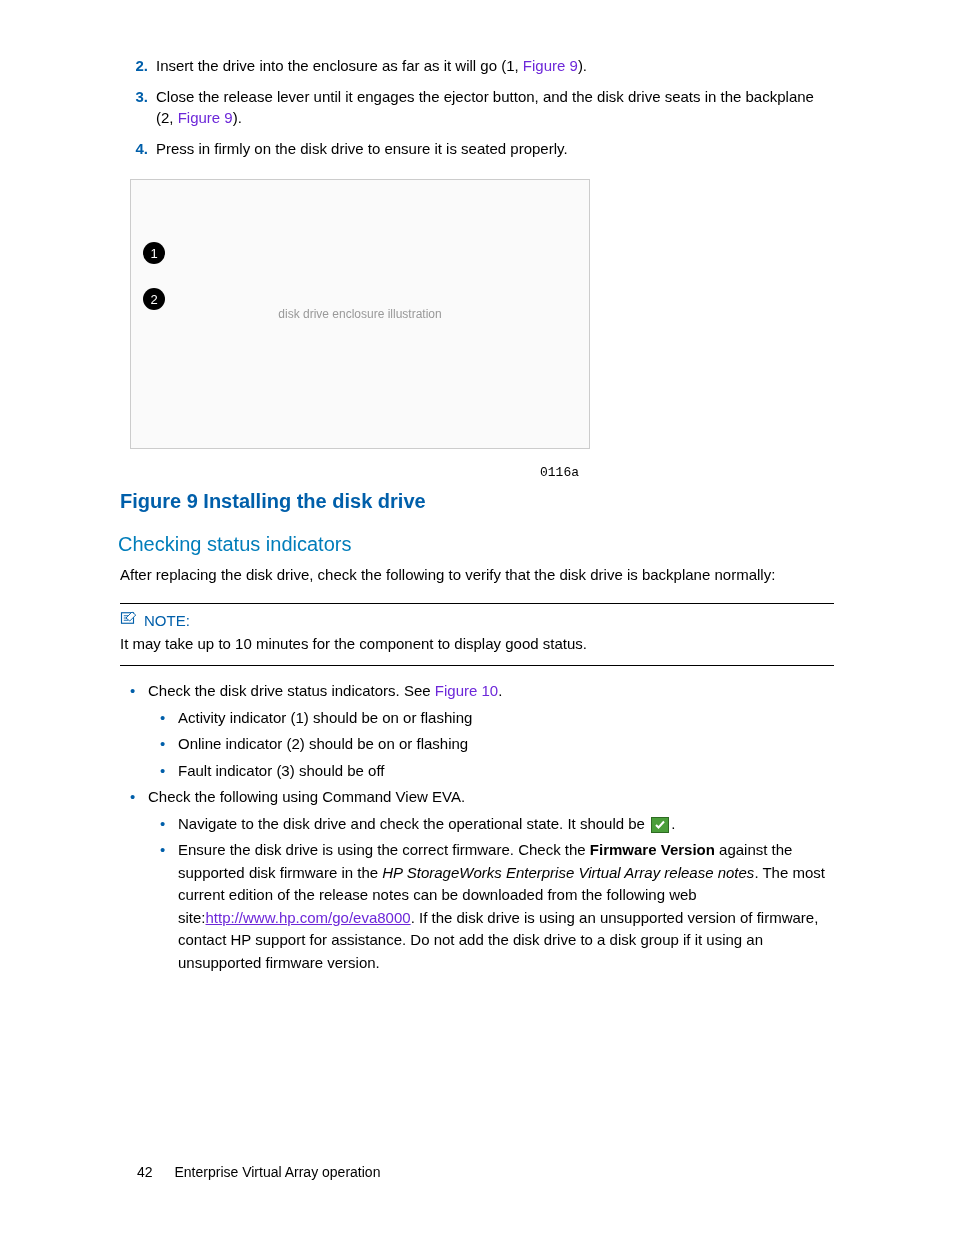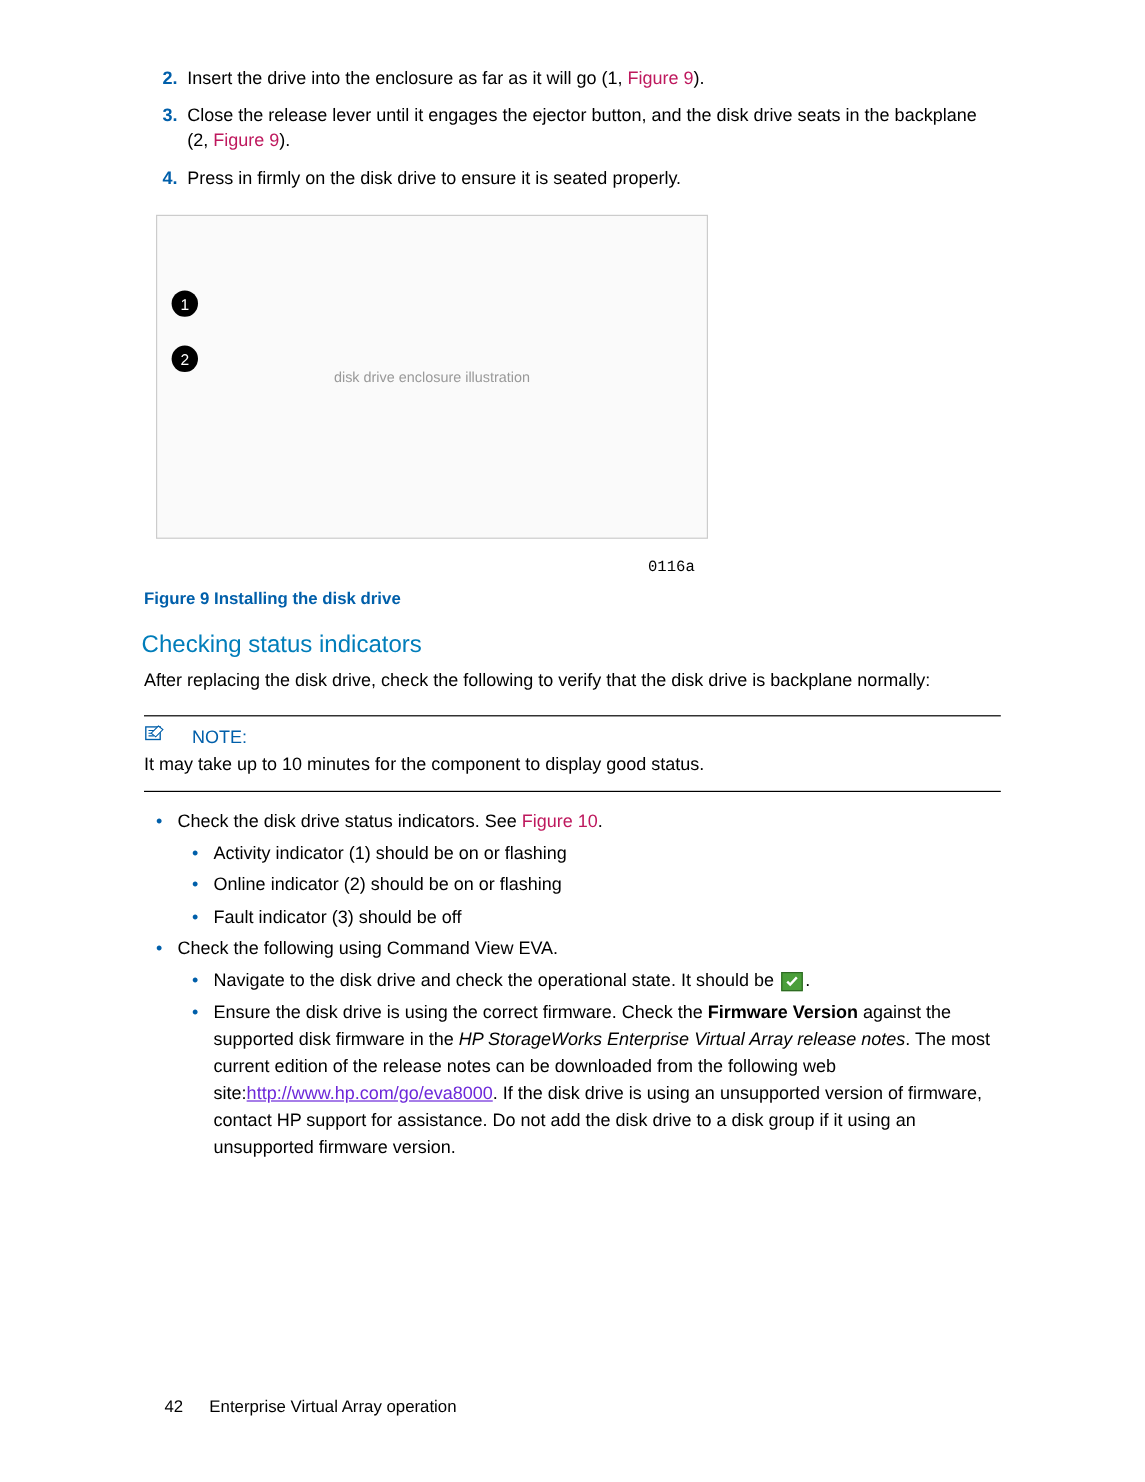--- a/index.html
+++ b/index.html
@@ -19,21 +19,21 @@
       line-height: 1.4;
     }
     .ol-num {
       color: #005faa;
       font-weight: bold;
       min-width: 28px;
       text-align: right;
       margin-right: 8px;
     }
     .ol-text { flex: 1; }
-    a.link { color: #be185d; text-decoration: none; }
+    a.link { color: #6d28d9; text-decoration: none; }
     a.url-link { color: #6d28d9; text-decoration: underline; }
     .figure-area {
       margin: 20px 0 5px 0;
       text-align: left;
     }
     .fig-placeholder {
       width: 460px;
       height: 270px;
       margin-left: 10px;
       position: relative;
@@ -62,21 +62,21 @@
     .callout-2 { top: 108px; left: 12px; }
     .fig-code {
       font-family: "Courier New", monospace;
       font-size: 13px;
       margin-left: 420px;
       margin-top: 16px;
     }
     .figure-caption {
       color: #005faa;
       font-weight: bold;
-      font-size: 14px;
+      font-size: 20px;
       margin-top: 10px;
     }
     .section-heading {
       color: #007dba;
       font-weight: normal;
       font-size: 20px;
       margin-top: 20px;
       margin-left: -2px;
     }
     .body-para {
@@ -88,21 +88,21 @@
       border-top: 1px solid #000;
       border-bottom: 1px solid #000;
       padding: 6px 0 10px 0;
       line-height: 1.5;
     }
     .note-label {
       color: #005faa;
       font-weight: normal;
       font-size: 15px;
     }
-    .note-row { display: flex; align-items: center; gap: 22px; }
+    .note-row { display: flex; align-items: center; gap: 6px; }
     .bullet-list { margin-top: 14px; }
     .l1-item {
       display: flex;
       margin-bottom: 4px;
       line-height: 1.5;
       margin-left: 10px;
     }
     .l2-item {
       display: flex;
       margin-bottom: 4px;

